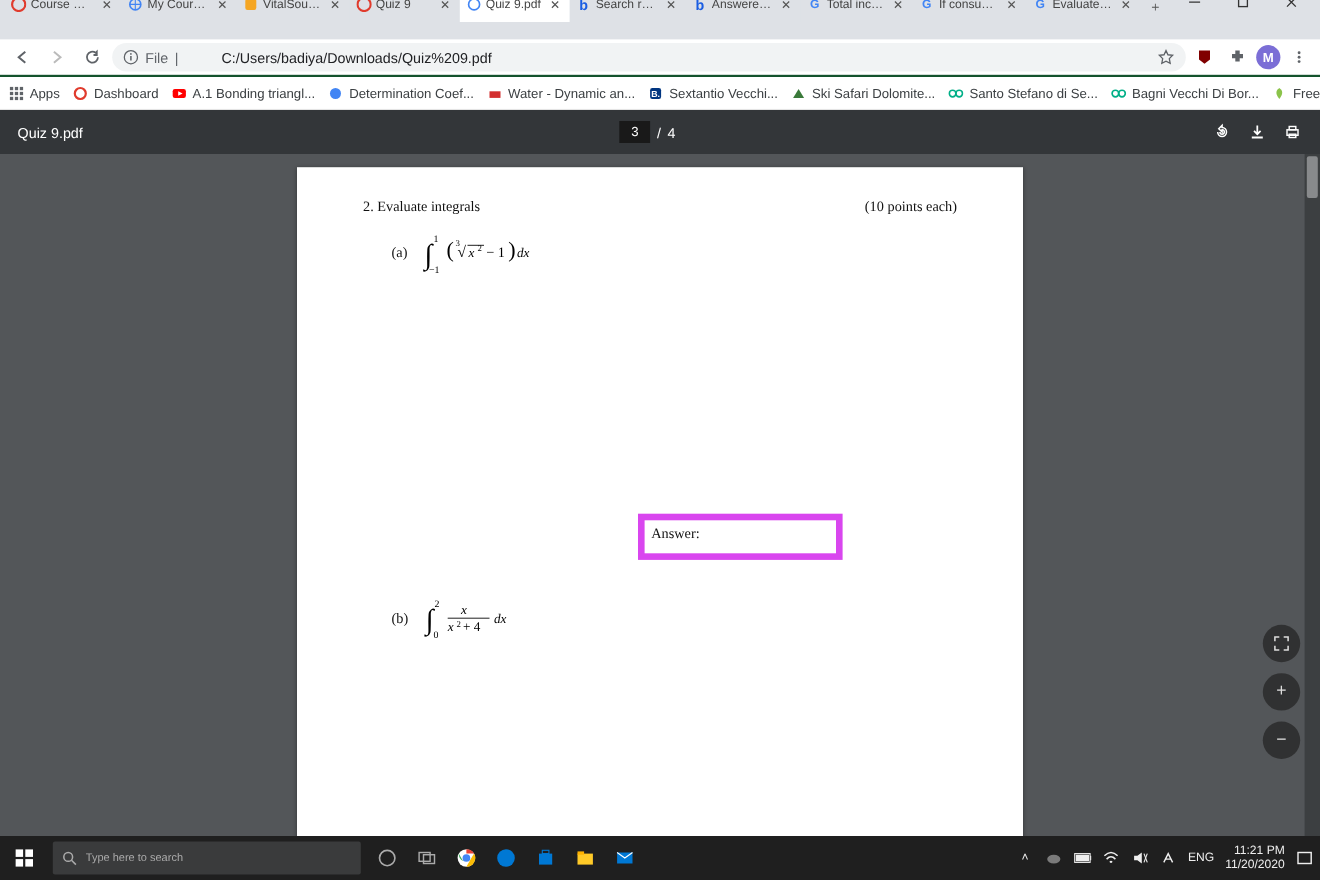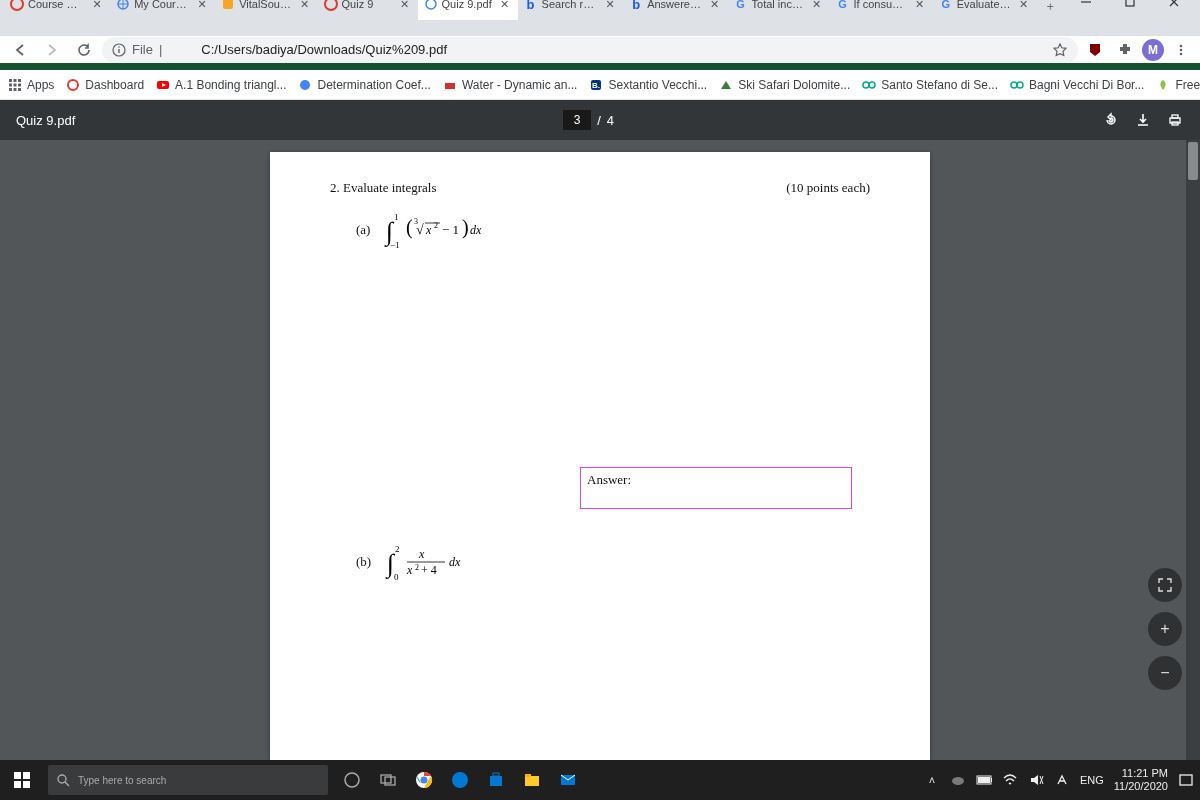--- a/index.html
+++ b/index.html
@@ -10,21 +10,21 @@
   .tab { height: 32px; min-width: 100px; max-width: 120px; background: #dee1e6; display: flex; align-items: center; padding: 0 6px; font-size: 11px; color: #444; border-radius: 6px 6px 0 0; gap: 4px; position: relative; }
   .tab.active { background: #fff; }
   .tab-icon { width: 14px; height: 14px; display: flex; align-items: center; justify-content: center; flex-shrink: 0; }
   .tab-title { flex: 1; white-space: nowrap; overflow: hidden; text-overflow: ellipsis; }
   .tab-close { width: 14px; height: 14px; display: flex; align-items: center; justify-content: center; color: #555; flex-shrink: 0; }
   .tab-add { width: 28px; height: 28px; display: flex; align-items: center; justify-content: center; color: #555; }
   .window-controls { margin-left: auto; display: flex; align-items: center; gap: 0; }
   .win-btn { width: 44px; height: 36px; display: flex; align-items: center; justify-content: center; color: #333; }
   
   
-  .addressbar { height: 34px; background: #fff; display: flex; align-items: center; padding: 0 6px; gap: 4px; border-bottom: 7px solid #14532d; }
+  .addressbar { height: 34px; background: #fff; display: flex; align-items: center; padding: 0 6px; gap: 4px; border-bottom: 2px solid #14532d; }
   .nav-btn { width: 28px; height: 28px; display: flex; align-items: center; justify-content: center; color: #5f6368; border-radius: 50%; }
   .nav-btn.disabled { color: #bbb; }
   .omnibox { flex: 1; height: 26px; background: #f1f3f4; border-radius: 13px; display: flex; align-items: center; padding: 0 10px; gap: 6px; color: #5f6368; font-size: 13px; }
   .omnibox-text { color: #202124; margin-left: 33px; }
   .toolbar-icon { width: 26px; height: 26px; display: flex; align-items: center; justify-content: center; color: #5f6368; }
   .avatar { width: 22px; height: 22px; border-radius: 50%; background: #7b6ed6; color: #fff; display: flex; align-items: center; justify-content: center; font-size: 12px; font-weight: 600; }
   
   
   .bookmarks { height: 30px; background: #fff; display: flex; align-items: center; padding: 0 8px; gap: 12px; font-size: 12px; color: #3c4043; border-bottom: 1px solid #e4e4e4; }
   .bookmark { display: flex; align-items: center; gap: 5px; white-space: nowrap; }
@@ -37,21 +37,21 @@
   .pdf-center input { width: 28px; height: 20px; background: #191919; border: none; color: #fff; text-align: center; font-size: 12px; }
   .pdf-actions { display: flex; gap: 14px; align-items: center; }
   .pdf-act { width: 18px; height: 18px; display: flex; align-items: center; justify-content: center; }
   
   
   .pdf-viewport { position: relative; height: 620px; background: #535659; overflow: hidden; }
   .pdf-page { position: absolute; left: 270px; top: 12px; width: 660px; height: 660px; background: #fff; box-shadow: 0 1px 4px rgba(0,0,0,.4); padding: 28px 60px; font-family: "Times New Roman", serif; font-size: 13px; color: #111; }
   .page-header { display: flex; justify-content: space-between; margin-bottom: 14px; align-items: center; }
   .sub-item { margin-left: 26px; margin-top: 8px; display: flex; align-items: center; gap: 8px; }
   .integral-svg { display: inline-block; vertical-align: middle; }
-  .answer-box { position: absolute; left: 310px; top: 315px; width: 272px; height: 42px; border: 1px solid #d946ef; padding: 4px 6px; font-family: "Times New Roman", serif; }
+  .answer-box { position: absolute; left: 310px; top: 315px; width: 186px; height: 42px; border: 6px solid #d946ef; padding: 4px 6px; font-family: "Times New Roman", serif; }
   .sub-item-b { position: absolute; left: 60px; top: 390px; display: flex; align-items: center; gap: 8px; }
   
   
   .zoom-controls { position: absolute; right: 18px; bottom: 70px; display: flex; flex-direction: column; gap: 10px; }
   .zoom-btn { width: 34px; height: 34px; border-radius: 50%; background: rgba(40,40,40,.8); color: #ddd; display: flex; align-items: center; justify-content: center; font-size: 16px; }
   
   
   .vscroll { position: absolute; right: 0; top: 0; width: 14px; height: 100%; background: #3c3f41; }
   .vscroll-thumb { position: absolute; right: 2px; top: 2px; width: 10px; height: 38px; background: #888a8c; border-radius: 2px; }
   

